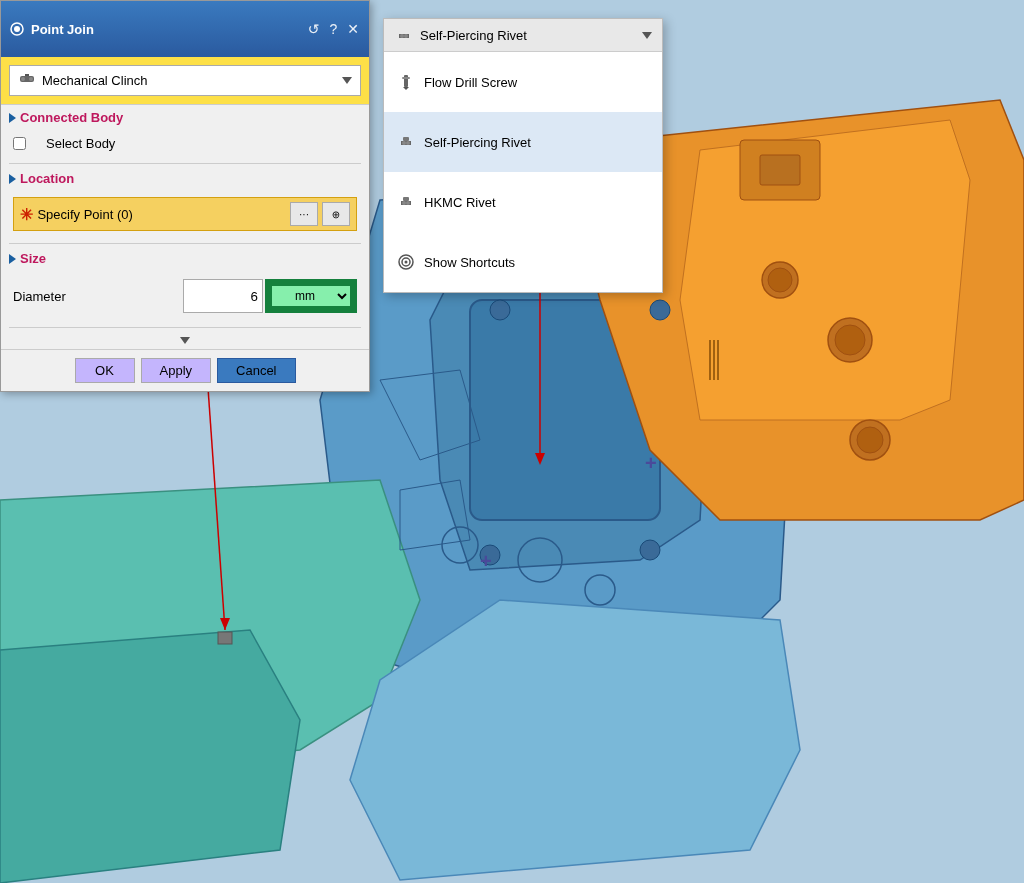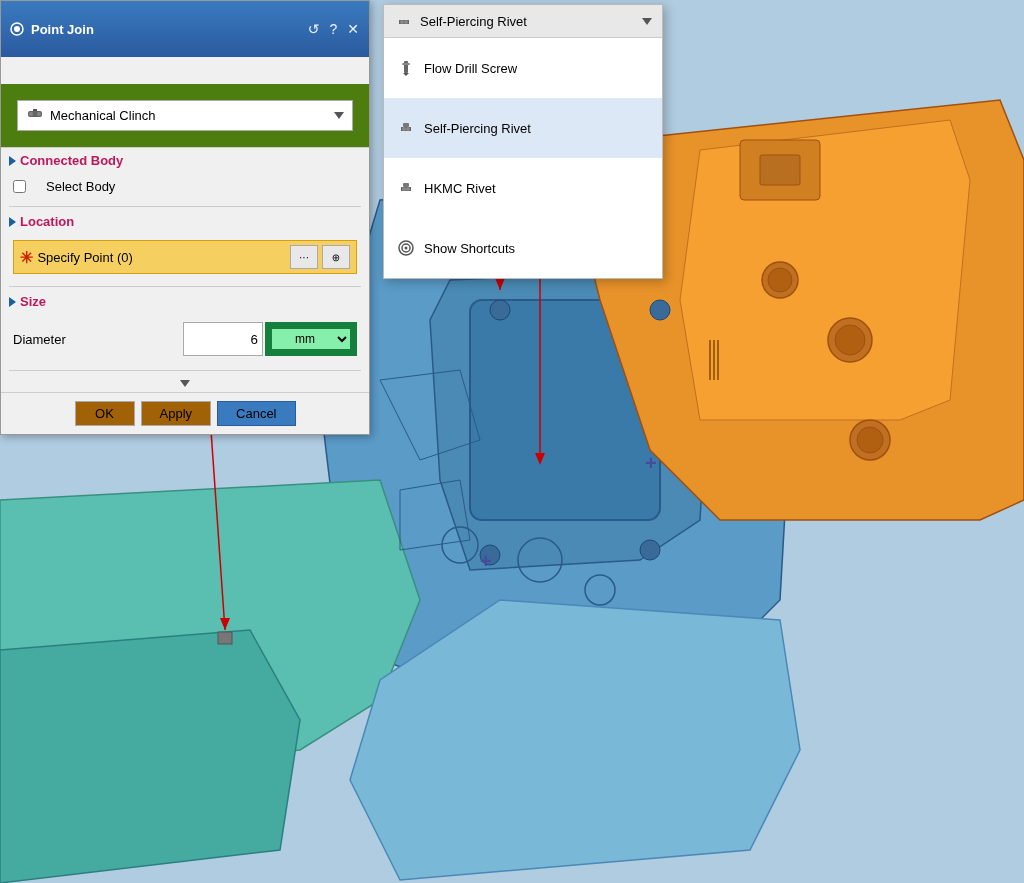--- a/index.html
+++ b/index.html
@@ -69,24 +69,23 @@
       font-size: 14px;
       cursor: pointer;
       opacity: 0.9;
       background: none;
       border: none;
       padding: 0 2px;
     }
 
     
     .type-selector {
-      padding: 16px;
-      background: #4d7c0f;
+      padding: 8px;
+      background: #fde047;
       border-bottom: 1px solid #ccc;
-      margin-top: 27px;
     }
 
     .dropdown-select {
       width: 100%;
       padding: 4px 8px;
       border: 1px solid #aaa;
       background: white;
       display: flex;
       align-items: center;
       justify-content: space-between;
@@ -199,36 +198,36 @@
       display: flex;
       gap: 6px;
       justify-content: center;
       background: #f0f0f0;
       border-top: 1px solid #ccc;
     }
 
     .footer-btn {
       padding: 4px 18px;
       border: 1px solid #aaa;
-      background: #a16207;
+      background: #c4b5fd;
       cursor: pointer;
       font-size: 13px;
       min-width: 60px;
     }
 
     .footer-btn-cancel {
       background: #3a7abf;
       color: #000000;
       border: 1px solid #2a5a9f;
     }
 
     
     .dropdown-menu {
       position: absolute;
-      top: 4px;
+      top: 18px;
       left: 383px;
       width: 280px;
       background: white;
       border: 1px solid #bbb;
       box-shadow: 3px 3px 10px rgba(0,0,0,0.25);
       z-index: 20;
     }
 
     .dropdown-menu-header {
       padding: 6px 10px;

